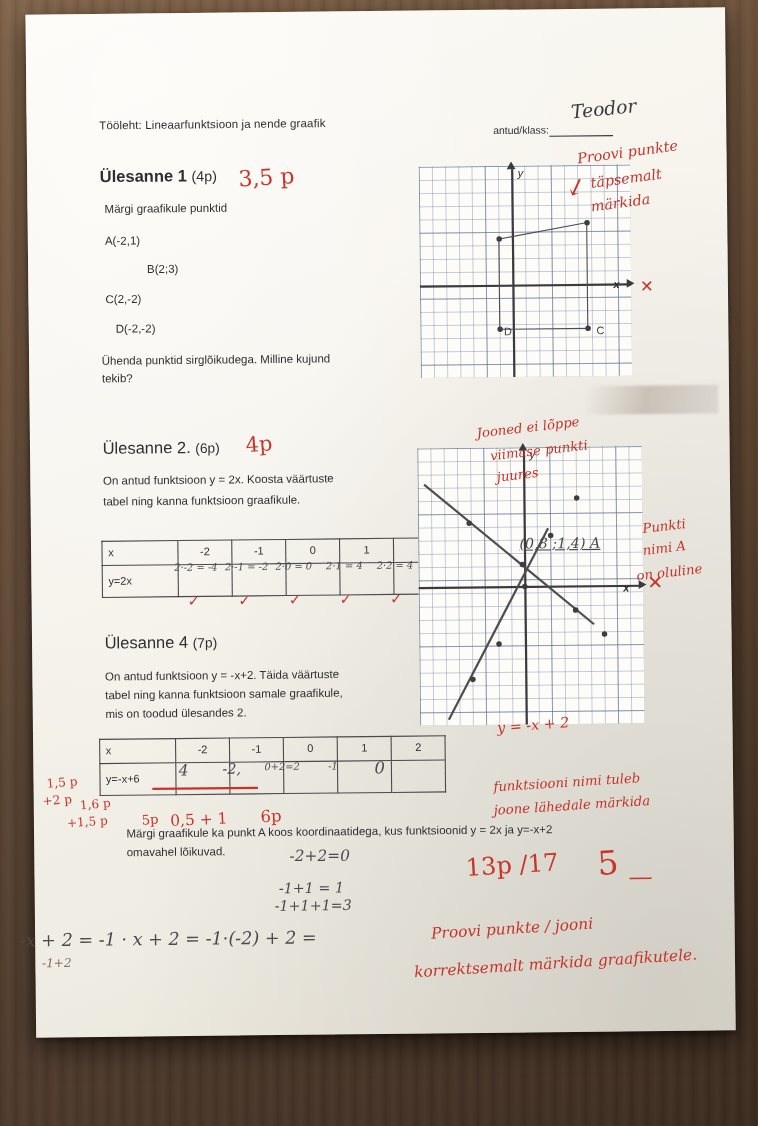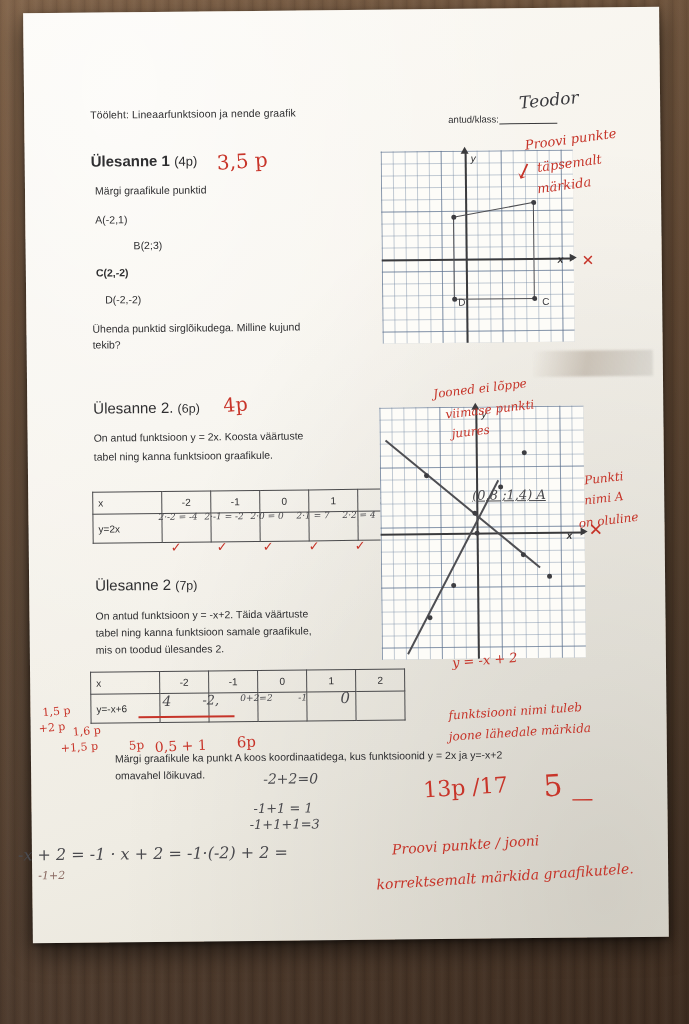--- a/index.html
+++ b/index.html
@@ -112,21 +112,21 @@
 
     <div class="print t1">
       <b>Ülesanne 1</b>
       <span class="pts">(4p)</span>
     </div>
     <div class="hw" style="left:192px;top:138px;font-size:20px;transform:rotate(-3deg);">3,5 p</div>
 
     <div class="print sub" style="left:70px;top:172px;">Märgi graafikule punktid</div>
     <div class="print sub" style="left:70px;top:201px;">A(-2,1)</div>
     <div class="print sub" style="left:70px;top:227px;padding-left:38px;">B(2;3)</div>
-    <div class="print sub" style="left:70px;top:254px;font-weight:bold;">C(2,-2)</div>
+    <div class="print sub" style="left:70px;top:254px;">C(2,-2)</div>
     <div class="print sub" style="left:79px;top:281px;">D(-2,-2)</div>
     <div class="print sub" style="left:66px;top:310px;">Ühenda punktid sirglõikudega. Milline kujund</div>
     <div class="print sub" style="left:66px;top:326px;">tekib?</div>
 
     <div class="grid" style="left:356px;top:142px;width:192px;height:192px;">
       <div class="g"></div>
       <div class="gm"></div>
       <div class="axis" style="left:84px;top:0;width:1.5px;height:192px;"></div>
       <div class="axis" style="left:0;top:108px;width:192px;height:1.5px;"></div>
 
@@ -177,21 +177,21 @@
         <td class="v"></td>
         <td class="v"></td>
         <td class="v"></td>
       </tr>
     </tbody>
       </table>
 
     <div class="hwp" style="left:130px;top:500px;font-size:9px;line-height:10px;">2·-2 = -4</div>
     <div class="hwp" style="left:176px;top:500px;font-size:9px;line-height:10px;">2·-1 = -2</div>
     <div class="hwp" style="left:222px;top:500px;font-size:9px;line-height:10px;">2·0 = 0</div>
-    <div class="hwp" style="left:268px;top:500px;font-size:9px;line-height:10px;">2·1 = 7</div>
+    <div class="hwp" style="left:268px;top:500px;font-size:9px;line-height:10px;">2·1 = 4</div>
     <div class="hwp" style="left:314px;top:500px;font-size:9px;line-height:10px;">2·2 = 4</div>
 
     <div class="check" style="left:142px;top:528px;">✓</div>
     <div class="check" style="left:188px;top:528px;">✓</div>
     <div class="check" style="left:234px;top:528px;">✓</div>
     <div class="check" style="left:280px;top:528px;">✓</div>
     <div class="check" style="left:326px;top:528px;">✓</div>
 
     <div class="grid" style="left:352px;top:398px;width:204px;height:252px;">
       <div class="g"></div>
@@ -221,21 +221,21 @@
     <div class="hwr" style="left:418px;top:394px;font-size:12px;transform:rotate(-6deg);">viimase punkti</div>
     <div class="hwr" style="left:424px;top:416px;font-size:12px;transform:rotate(-6deg);">juures</div>
     <div class="hwr" style="left:556px;top:464px;font-size:12px;transform:rotate(-6deg);">Punkti</div>
     <div class="hwr" style="left:556px;top:484px;font-size:12px;transform:rotate(-6deg);">nimi A</div>
     <div class="hwr" style="left:550px;top:506px;font-size:12px;transform:rotate(-6deg);">on oluline</div>
     <div class="hwp" style="left:444px;top:479px;font-size:13px;text-decoration:underline;">(0,8 ;1,4) A</div>
     <div class="bigmark" style="left:560px;top:512px;font-size:17px;">✕</div>
     <div class="bigmark" style="left:556px;top:244px;font-size:15px;">✕</div>
 
     <div class="print ul3">
-      <span>Ülesanne 2</span>
+      <span>Ülesanne 4</span>
       <span style="font-size:12.5px;">(7p)</span>
     </div>
     <div class="print sub" style="left:66px;top:597px;">On antud funktsioon y = -x+2. Täida väärtuste</div>
     <div class="print sub" style="left:66px;top:614px;">tabel ning kanna funktsioon samale graafikule,</div>
     <div class="print sub" style="left:66px;top:631px;">mis on toodud ülesandes 2.</div>
 
     <table class="vals" style="left:60px;top:659px;">
       <tbody>
           <tr>
         <td class="lab">x</td>

